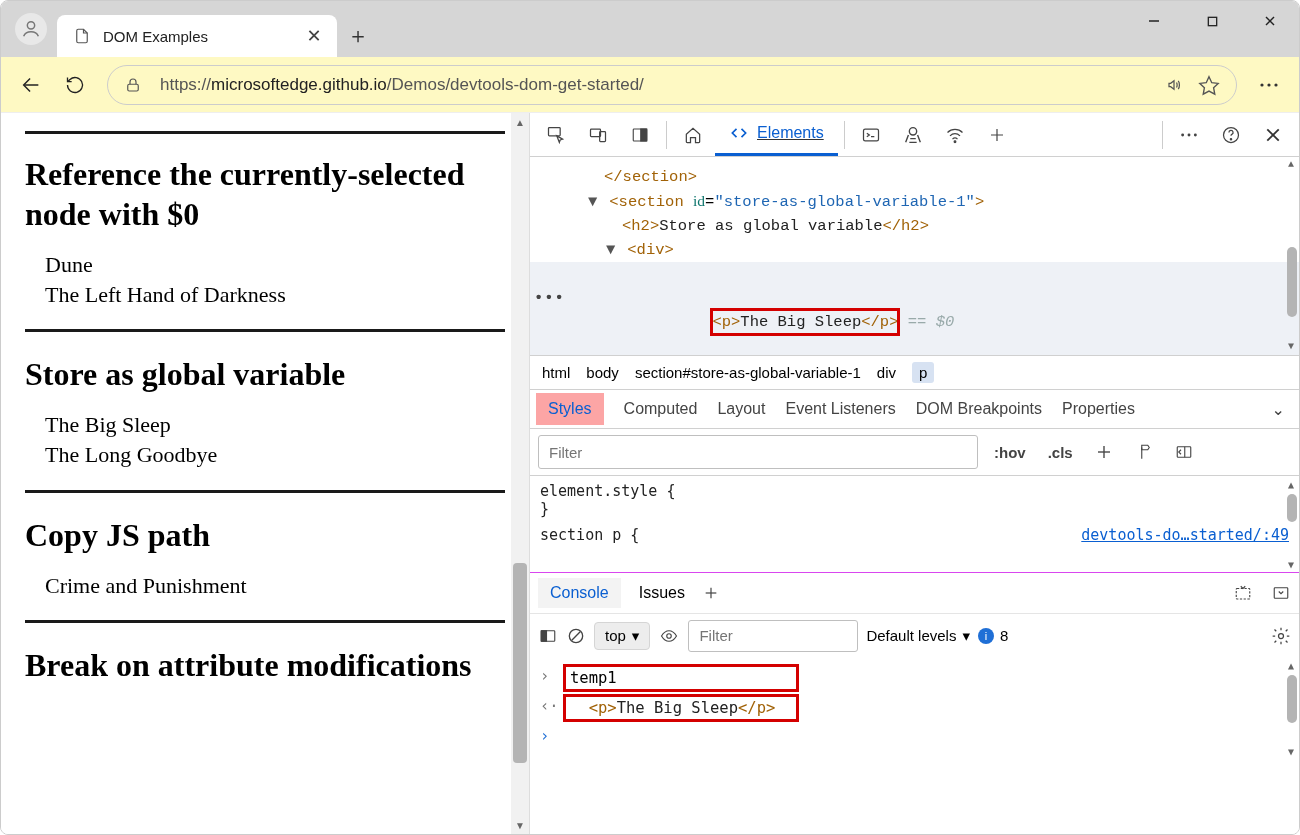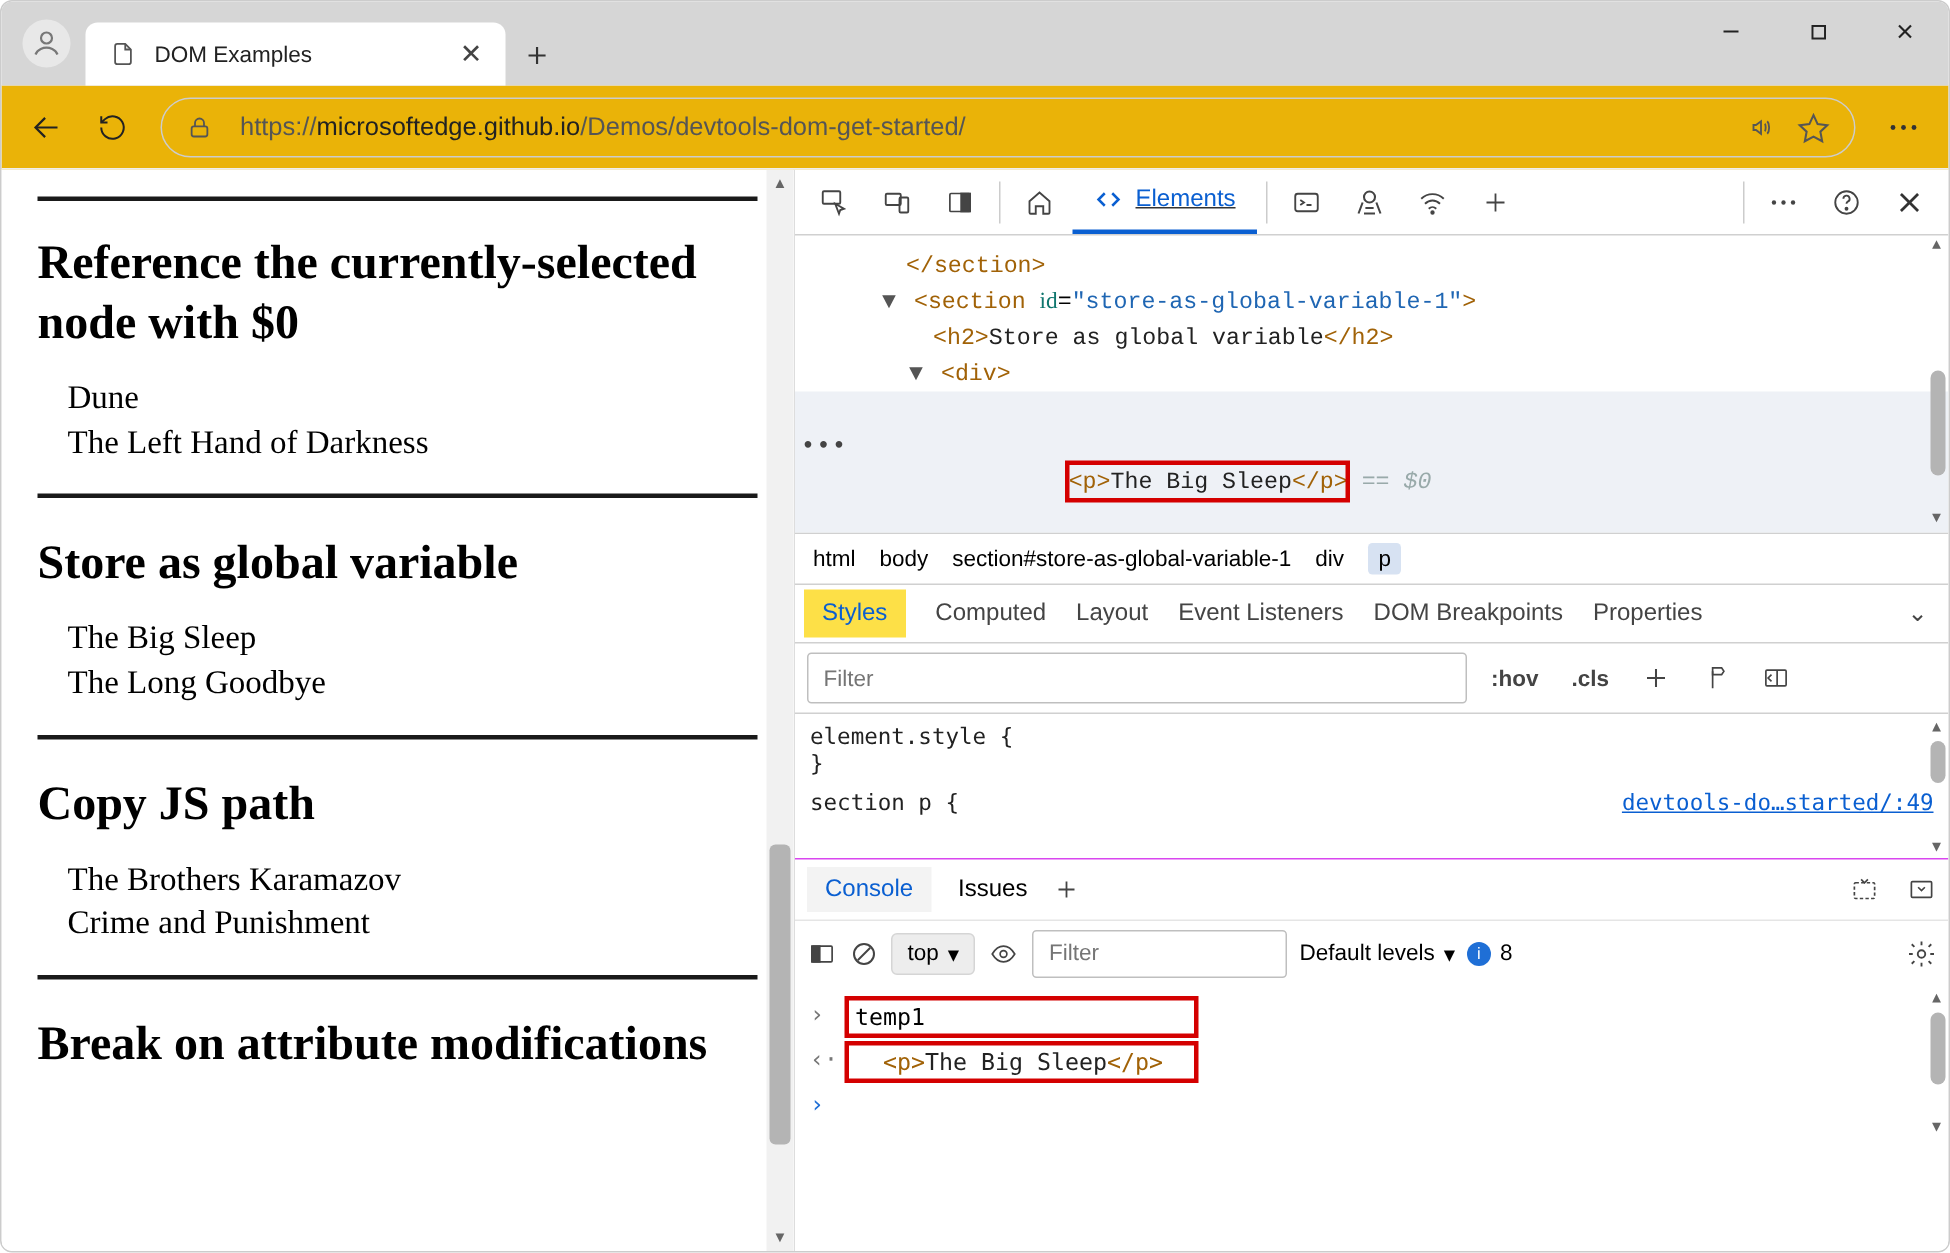--- a/index.html
+++ b/index.html
@@ -11,21 +11,21 @@
   .profile-circle { width: 32px; height: 32px; border-radius: 50%; background: #e8e8e8; margin: 0 10px 12px 6px; display: flex; align-items: center; justify-content: center; color: #777; }
   .tab { display: flex; align-items: center; background: #fff; height: 42px; border-radius: 8px 8px 0 0; padding: 0 14px 0 16px; min-width: 280px; position: relative; }
   .tab .favicon { width: 18px; height: 18px; margin-right: 12px; color: #555; }
   .tab-title { font-size: 15px; color: #222; flex: 1; }
   .tab-close { width: 18px; color: #444; font-size: 18px; text-align: center; }
   .newtab { width: 42px; height: 42px; display: flex; align-items: center; justify-content: center; color: #333; font-size: 22px; }
   .window-controls { position: absolute; right: 0; top: 0; display: flex; height: 40px; }
   .window-controls div { width: 58px; display: flex; align-items: center; justify-content: center; font-size: 14px; color: #222; }
 
   
-  .toolbar { display: flex; align-items: center; height: 56px; background: #eab308; padding: 0 8px; border-bottom: 1px solid #eee; }
+  .toolbar { display: flex; align-items: center; height: 56px; background: #fef9c3; padding: 0 8px; border-bottom: 1px solid #eee; }
   .tool-btn { width: 44px; height: 44px; display: flex; align-items: center; justify-content: center; color: #333; border-radius: 6px; }
   .addressbar { flex: 1; display: flex; align-items: center; height: 40px; border: 1px solid #ccc; border-radius: 20px; margin: 0 10px; padding: 0 16px; color: #555; font-size: 17px; }
   .addr-lock { margin-right: 18px; color: #555; }
   .addr-text { flex: 1; white-space: nowrap; }
   .addr-text .host { color: #222; }
   .addr-right { display: flex; align-items: center; gap: 14px; }
 
   
   .main { flex: 1; display: flex; overflow: hidden; }
   .page-pane { width: 528px; position: relative; background: #fff; padding: 18px 24px 0 24px; overflow: hidden; }
@@ -61,21 +61,21 @@
   .red-box { outline: 3px solid #d40000; outline-offset: -1px; display: inline-block; }
   .tree-scroll { position: absolute; right: 0; top: 0; bottom: 0; width: 16px; }
   .tree-scroll .arrow { height: 16px; display:flex;align-items:center;justify-content:center;font-size:10px;color:#666; }
   .tree-scroll .thumb { position:absolute; right:2px; width:10px; top:90px; height:70px; background:#b4b4b4; border-radius:5px; }
   .more-dots { position: absolute; left: 4px; font-weight: bold; color: #444; letter-spacing: 1px; }
 
   .crumbs { display: flex; align-items: center; gap: 16px; padding: 6px 12px; border-top: 1px solid #d0d0d0; font-size: 15px; color: #000000; }
   .crumbs .crumb:last-child { background: #d7e2f2; padding: 2px 7px; border-radius: 3px; }
 
   .styles-tabs { display: flex; align-items: center; border-top: 1px solid #d0d0d0; border-bottom: 1px solid #d0d0d0; height: 40px; padding: 0 6px; gap: 20px; font-size: 16px; color: #444; }
-  .styles-tabs .st.active { color: #0a5fd1; background: #fde047; padding: 7px 12px; }
+  .styles-tabs .st.active { color: #0a5fd1; background: #fca5a5; padding: 7px 12px; }
   .styles-tabs .chev { margin-left: auto; padding-right: 8px; }
 
   .styles-filter { display: flex; align-items: center; padding: 6px 8px; gap: 10px; border-bottom: 1px solid #d0d0d0; }
   .styles-filter input { flex: 1; max-width: 440px; height: 34px; border: 1px solid #bfbfbf; border-radius: 3px; padding: 0 10px; font-size: 15px; }
   .sf-btn { font-size: 15px; font-weight: bold; color: #444; padding: 4px 6px; }
 
   .styles-body { font-family: Consolas, monospace; font-size: 15px; padding: 6px 10px; color: #222; position: relative; }
   .styles-body .src { float: right; color: #0a5fd1; text-decoration: underline; }
   .styles-scroll { position:absolute; right:0; top:0; bottom:0; width:16px; }
   .styles-scroll .arrow{height:16px;display:flex;align-items:center;justify-content:center;font-size:10px;color:#666;}
@@ -201,21 +201,20 @@
     </div>
     <hr>
     <h2>Store as global variable</h2>
     <div class="items">
       <p>The Big Sleep</p>
       <p>The Long Goodbye</p>
     </div>
     <hr>
     <h2>Copy JS path</h2>
     <div class="items">
-      <p>The Brothers Karamazov</p>
       <p>Crime and Punishment</p>
     </div>
     <hr>
     <h2>Break on attribute modifications</h2>
 
     <div class="page-scroll">
       <div class="arrow">▲</div>
       <div class="thumb"></div>
       <div class="arrow" style="position:absolute;bottom:0;left:0;right:0;">▼</div>
     </div>

